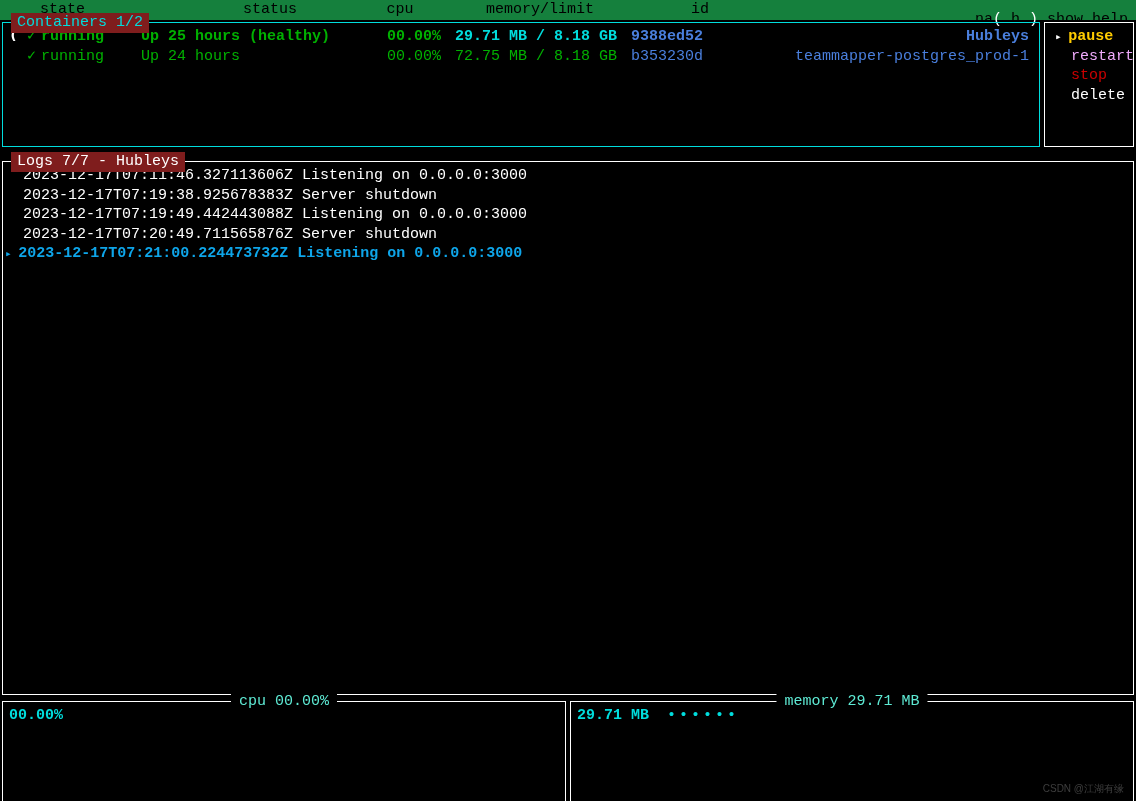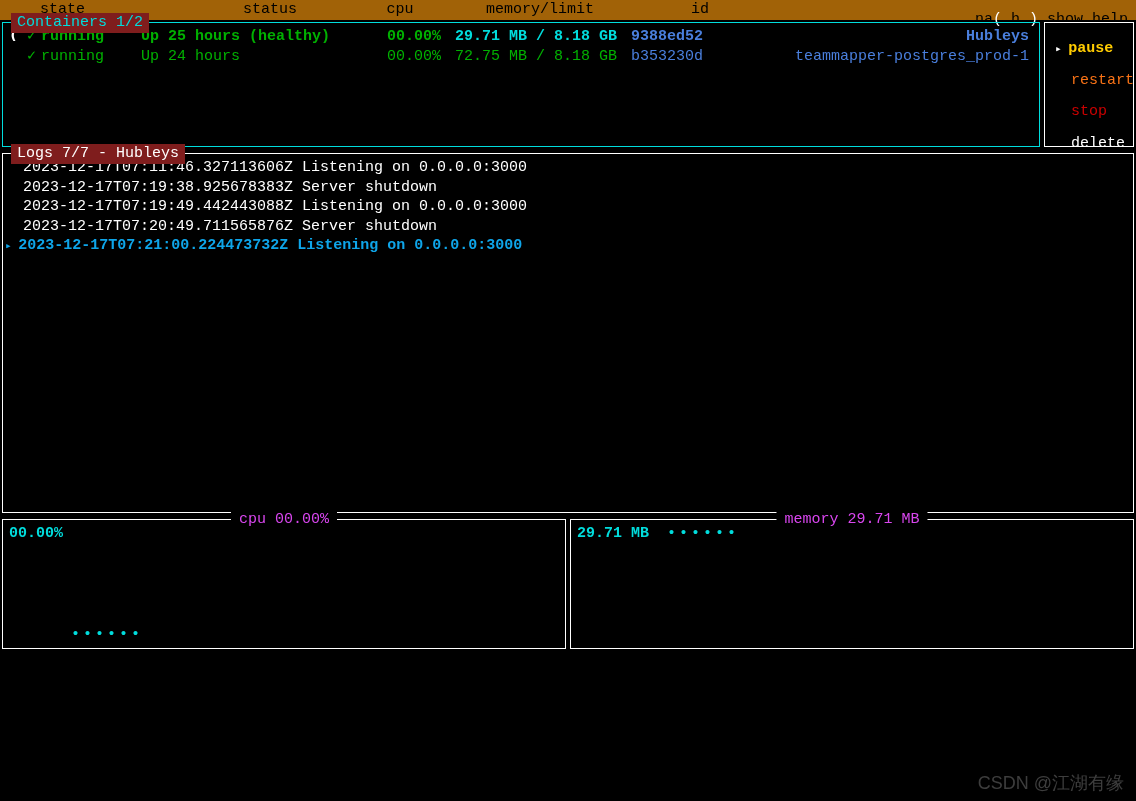--- a/index.html
+++ b/index.html
@@ -8,21 +8,21 @@
     font-family: "Courier New", monospace;
     font-size: 15px;
     color: #fff;
     width: 1136px;
     height: 801px;
     overflow: hidden;
     position: relative;
     line-height: 1.3;
   }
   .header-bar {
-    background: #a16207;
+    background: #15803d;
     color: #000;
     display: flex;
     padding: 1px 0;
     height: 20px;
     align-items: center;
   }
   .header-bar .col { text-align: center; }
   .header-bar .col.state { flex: 0 0 180px; padding-left: 40px; text-align: left;}
   .header-bar .col.status { flex: 0 0 180px; text-align: center; }
   .header-bar .col.cpu { flex: 0 0 80px; }
@@ -63,42 +63,42 @@
   .mem-txt { width: 190px; display:inline-block; text-align:center;}
   .mem-txt .used { color: #00b000; }
   .mem-txt .sep { color: #00b000; }
   .mem-txt .limit { color: #00b000; }
   .container-row.selected .mem-txt .used,
   .container-row.selected .mem-txt .limit,
   .container-row.selected .mem-txt .sep { color: #00dddd; }
   .id-txt { color: #4a7fdd; width: 110px; display:inline-block; }
   .name-txt { color: #4a7fdd; flex:1; display:inline-block; text-align:right; padding-right:4px;}
 
-  .action-item { padding-left: 4px; margin-top: 12px; }
+  .action-item { padding-left: 4px; }
   .action-item.sel { color: #ffcc00; font-weight:bold;}
   .action-item.sel::before { content:"▸ "; color:#fff; font-size:11px;}
-  .action-item.restart { color: #f97316; padding-left: 20px; font-family: Liberation Mono, monospace;}
+  .action-item.restart { color: #f0abfc; padding-left: 20px; font-family: Liberation Mono, monospace;}
   .action-item.stop { color: #cc0000; padding-left: 20px;}
   .action-item.delete { color: #fff; padding-left: 20px;}
 
-  .logs-panel { height: 360px; margin-top:4px;}
+  .logs-panel { height: 534px; margin-top:12px;}
   .log-line { white-space: pre; padding-left: 14px;}
   .log-line.current { font-weight: bold; color:#0ea5e9;}
   .log-line.current::before { content:"▸ "; margin-left:-18px; font-size:11px;}
 
   .bottom-row { display: flex; margin-top:4px;}
   .metric-panel { flex: 1; height: 130px; position:relative;}
   .metric-title {
     position: absolute;
     top: -10px;
     left: 50%;
     transform: translateX(-50%);
     background: #000;
     padding: 0 8px;
-    color: #d946ef;
+    color: #5eead4;
   }
   .metric-value {
     position: absolute;
     top: 4px;
     left: 6px;
     color: #00dddd;
     font-weight: bold;
   }
   .metric-dots-bottom {
     position: absolute;
@@ -112,21 +112,21 @@
     top: 4px;
     left: 96px;
     color: #00dddd;
     letter-spacing: 3px;
   }
   .watermark {
     position: absolute;
     bottom: 6px;
     right: 12px;
     color: #666;
-    font-size: 18px;
+    font-size: 10px;
     font-family: sans-serif;
     opacity: 0.6;
   }
 </style>
 </head>
 <body>
 
 <div class="header-bar">
   <span class="col state">state</span>
   <span class="col status">status</span>

